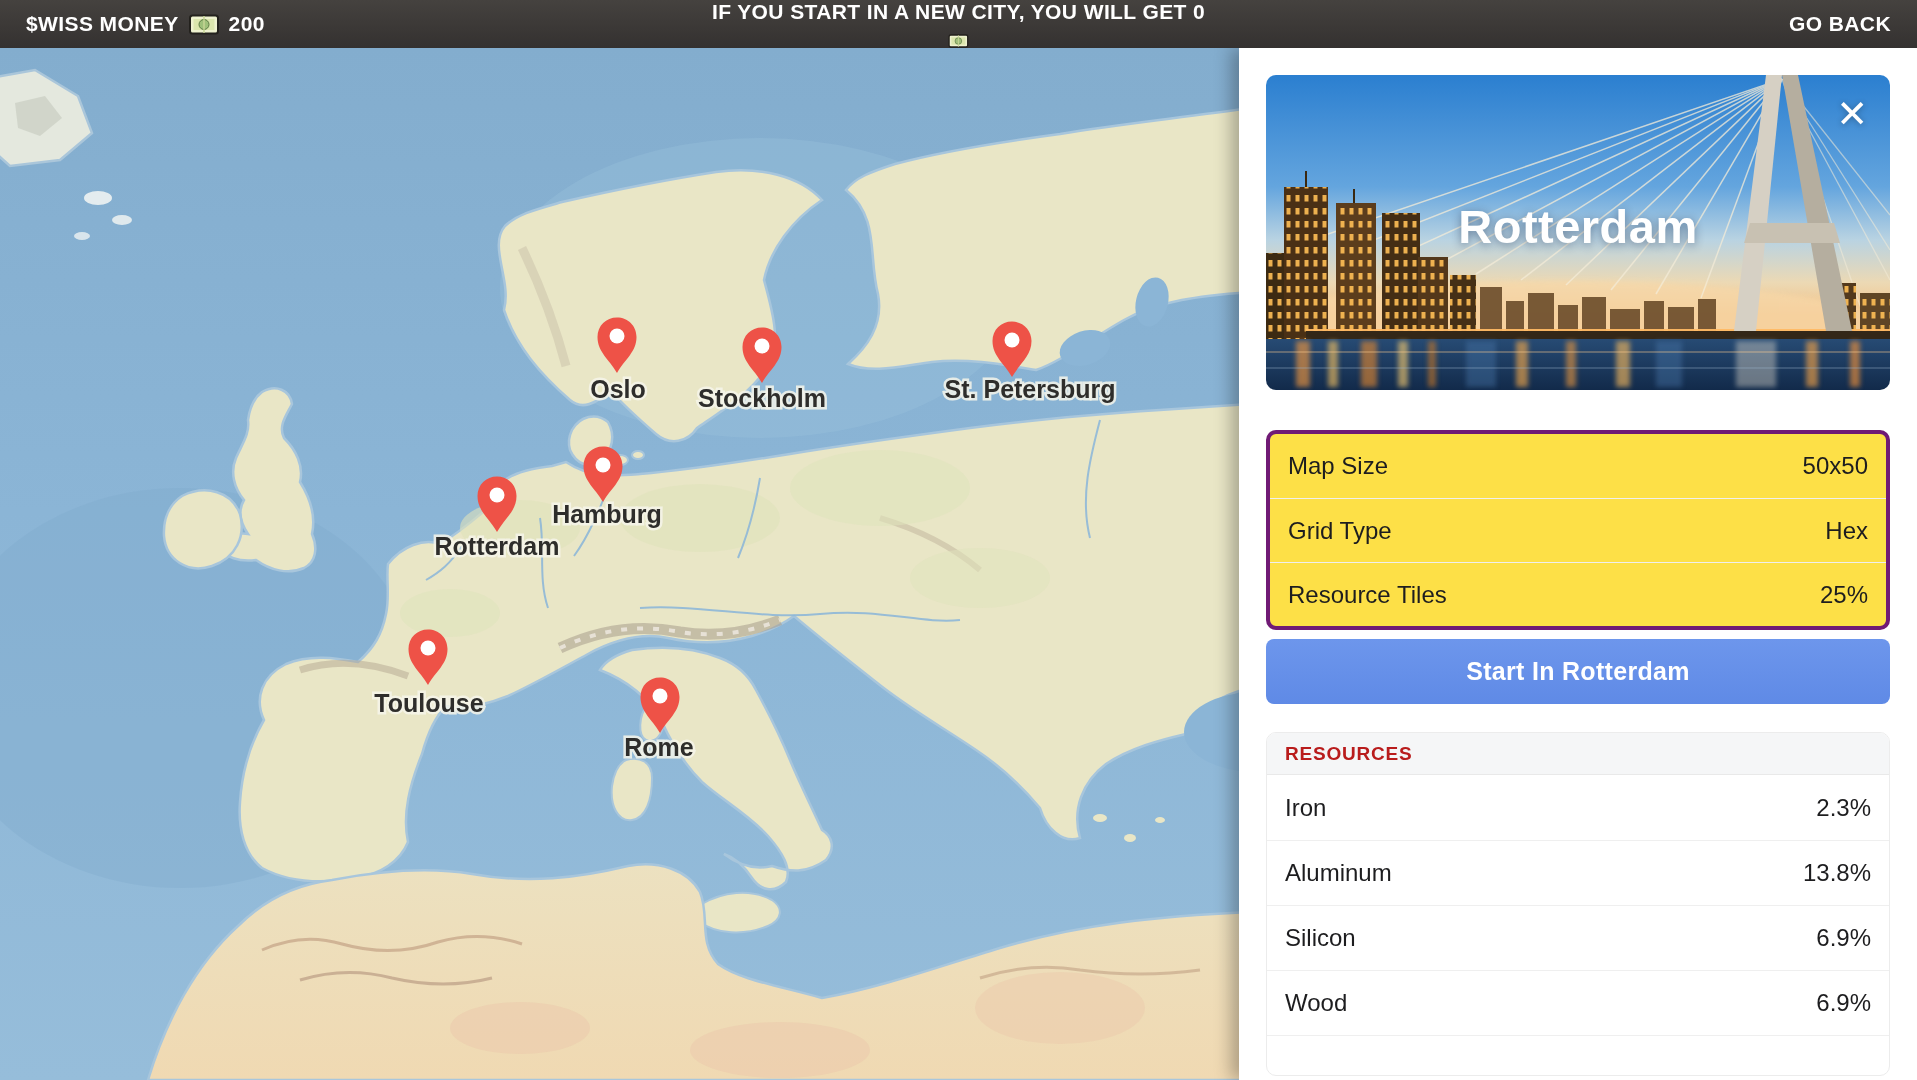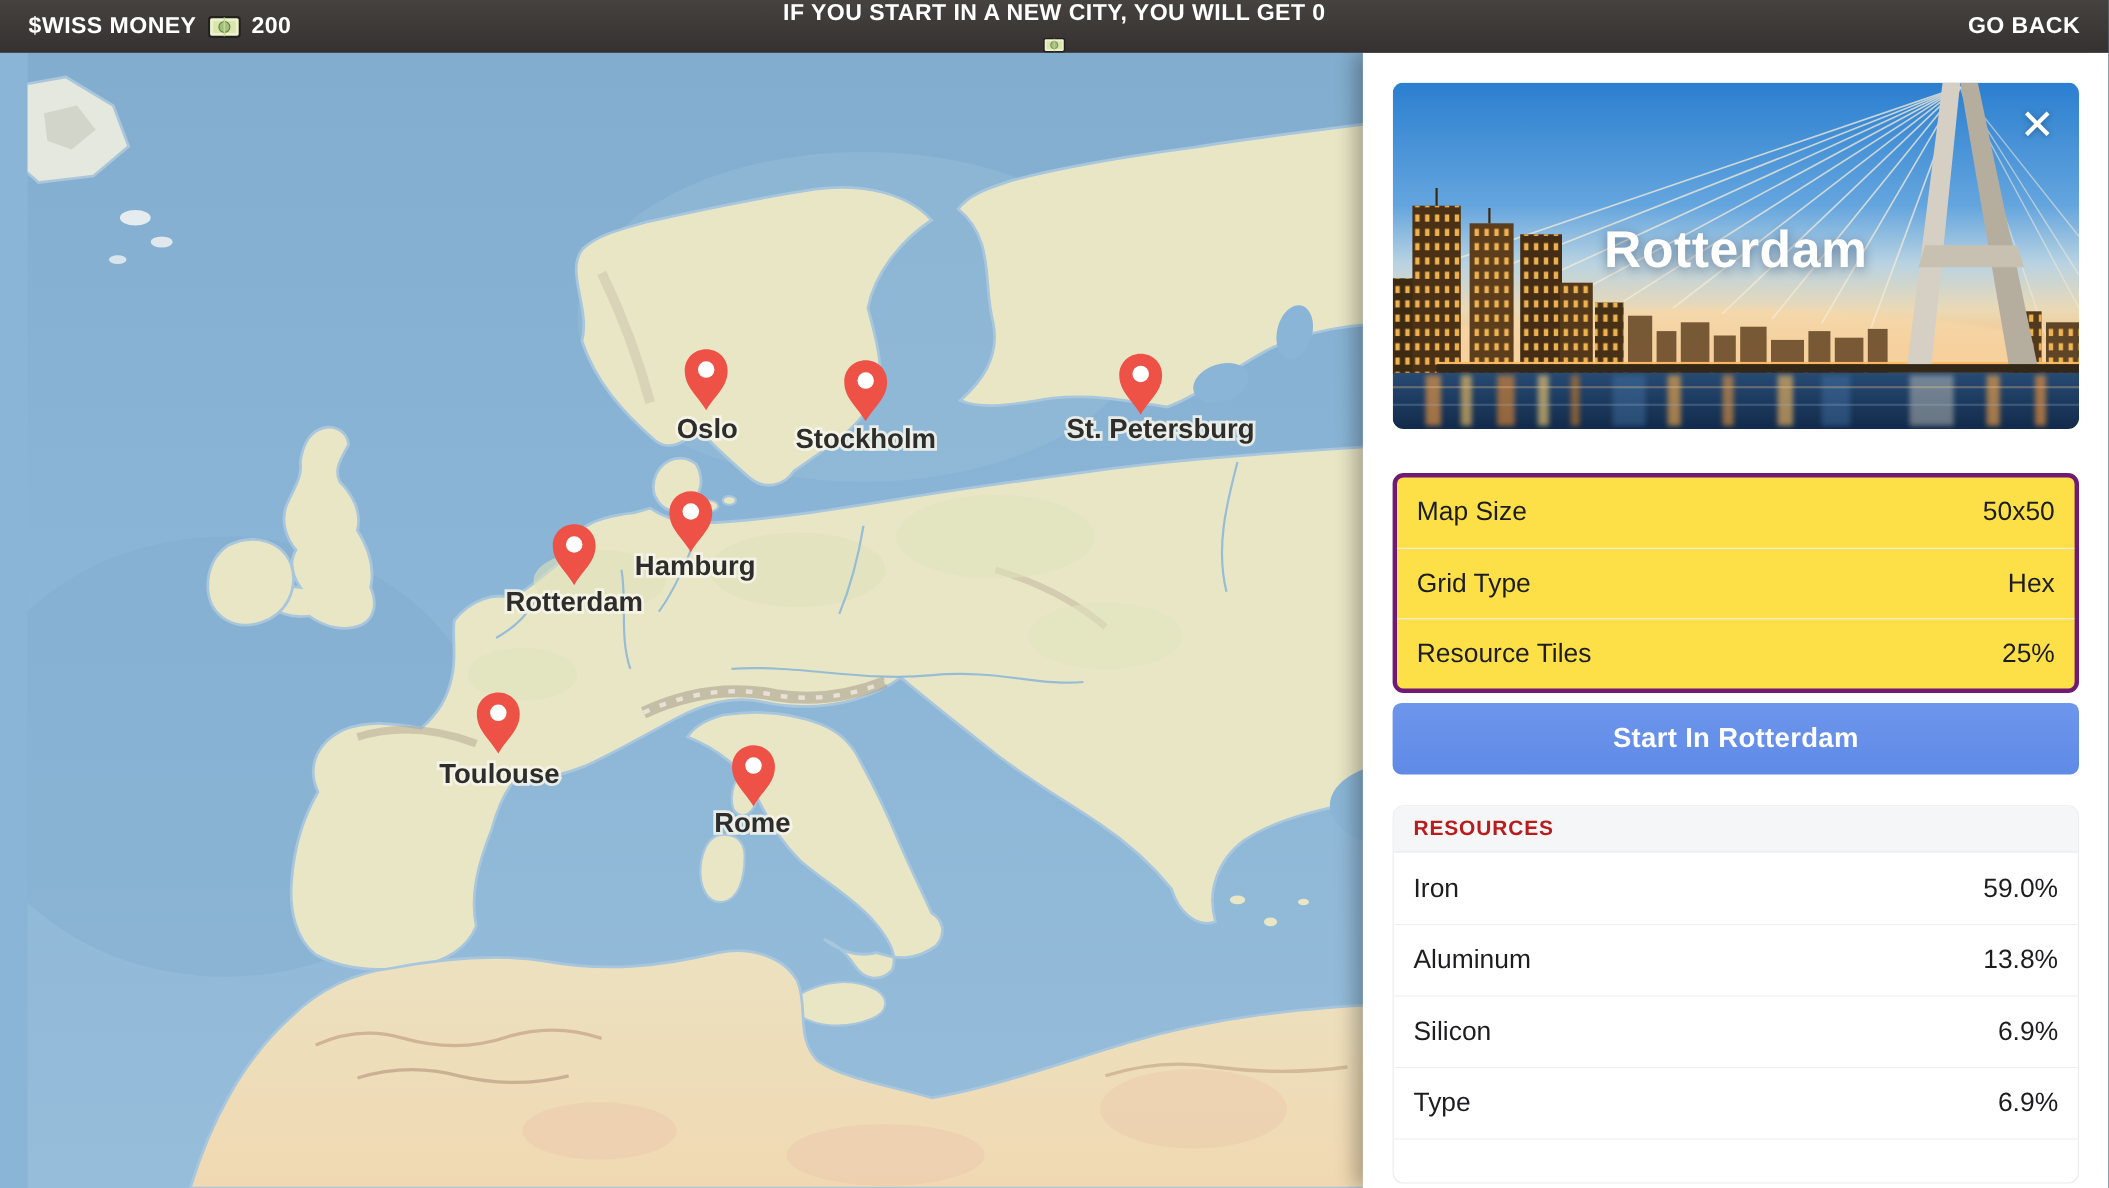--- a/index.html
+++ b/index.html
@@ -11,21 +11,21 @@
   .top-bar { position:absolute; left:0; top:0; width:100%; height:48px; z-index:30;
     background:linear-gradient(#45423f,#343130); color:#fff; display:flex; align-items:center;
     padding:0 26px; font-size:21px; font-weight:700; letter-spacing:.4px; }
   .money-group { display:flex; align-items:center; gap:10px; }
   .center-msg { position:absolute; left:50%; top:0; height:48px; transform:translateX(-50%);
     display:flex; align-items:center; gap:10px; white-space:nowrap;flex-direction:column; }
   .go-back { margin-left:auto; cursor:pointer; }
   .bill-icon { display:inline-block; }
 
   
-  .map-area { position:absolute; left:0; top:48px; width:1250px; height:1032px;margin-left:25px; }
+  .map-area { position:absolute; left:0; top:48px; width:1250px; height:1032px; }
   .map-area svg { display:block; }
   .map-label { font-family:"Liberation Sans","DejaVu Sans",sans-serif; font-size:25px; font-weight:700;
     fill:#2e2d2b; stroke:rgba(246,244,234,.85); stroke-width:5px; paint-order:stroke; text-anchor:middle; }
 
   
   .side-panel { position:absolute; left:1239px; top:48px; width:678px; height:1032px; background:#fff;
     box-shadow:-8px 0 16px rgba(0,0,0,.28); padding:27px; z-index:20; }
   .photo-card { position:relative; width:624px; height:315px; border-radius:10px; overflow:hidden; }
   .photo-title { position:absolute; left:0; right:0; top:124px; text-align:center; color:#fff;
     font-size:47px; font-weight:700; text-shadow:0 2px 10px rgba(20,30,60,.45); letter-spacing:.5px; }
@@ -322,32 +322,32 @@
         </div>
     </div>
 
     <button class="start-btn">Start In Rotterdam</button>
 
     <div class="resources-card">
       <div class="resources-header">RESOURCES</div>
       <div id="resources-list">
           <div class="res-row">
             <span>Iron</span>
-            <span>59.0%</span>
+            <span>2.3%</span>
           </div>
           <div class="res-row">
             <span>Aluminum</span>
             <span>13.8%</span>
           </div>
           <div class="res-row">
             <span>Silicon</span>
             <span>6.9%</span>
           </div>
           <div class="res-row">
-            <span>Type</span>
+            <span>Wood</span>
             <span>6.9%</span>
           </div>
         </div>
       <div class="row-cutoff"></div>
     </div>
 
   </div>
 </div>
 
 </body></html>

